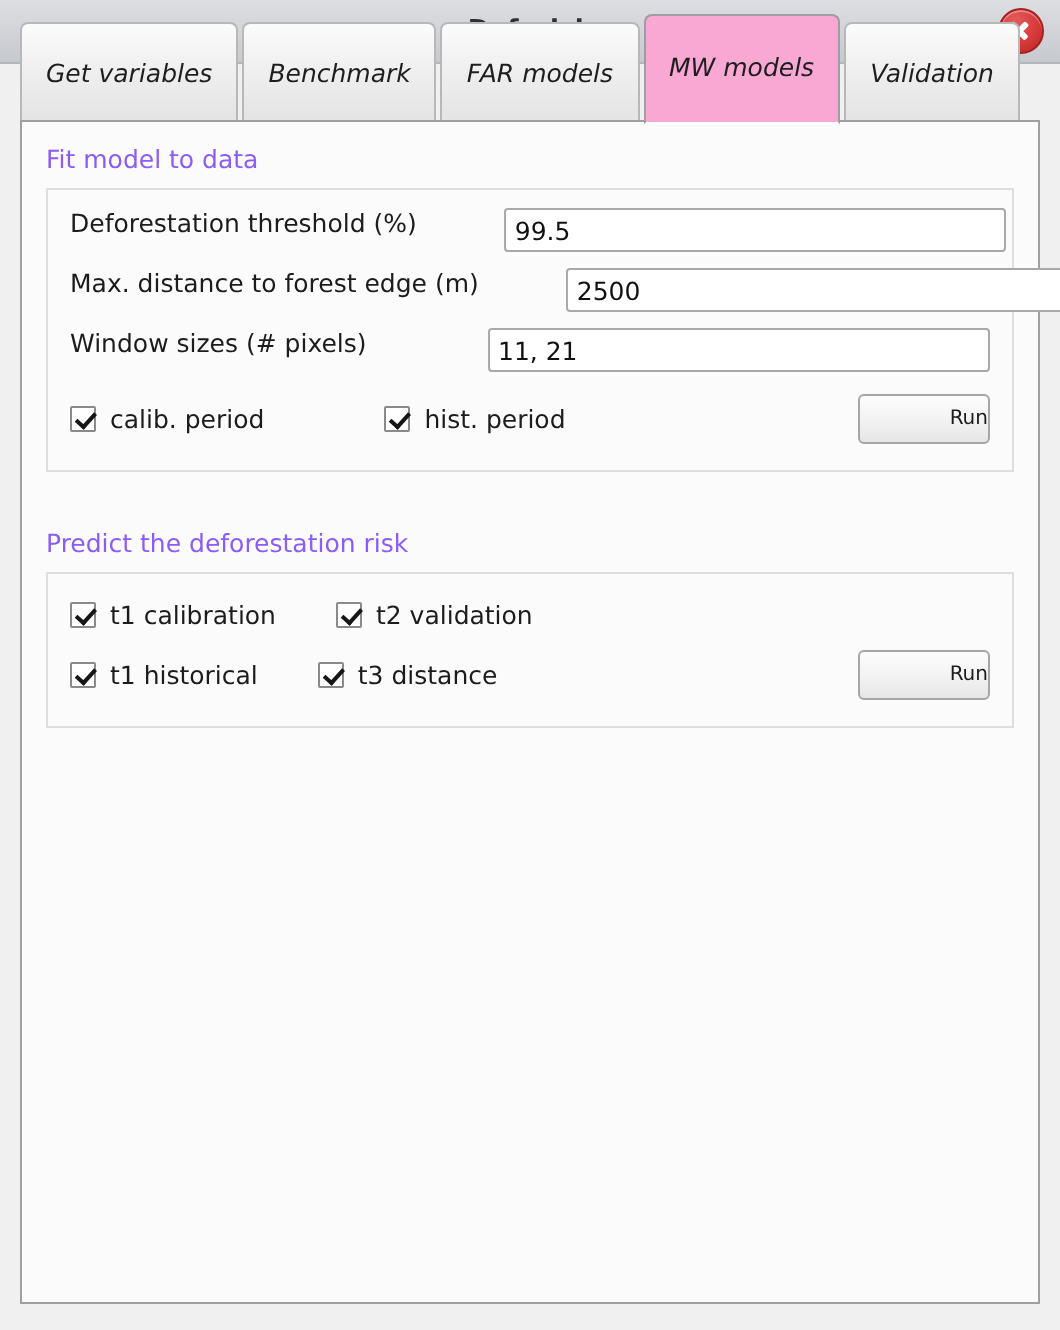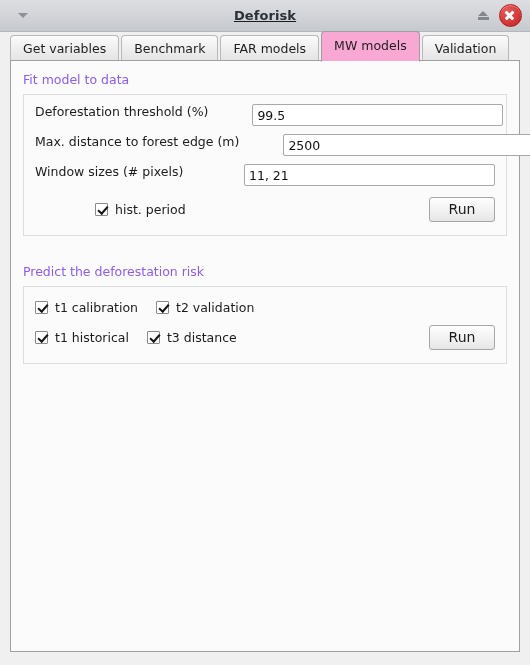--- a/index.html
+++ b/index.html
@@ -107,32 +107,33 @@
     position: relative;
     height: 29px;
     padding-left: 10px;
     display: flex;
     align-items: flex-end;
     background: #f0f0f0;
   }
   .tab {
     height: 26px;
     line-height: 25px;
-    padding: 0 12px;
+    padding: 12px 12px;
     margin-right: 2px;
     font-size: 12.5px;
     color: #1e1e1e;
     background: linear-gradient(to bottom, #fbfbfb 0%, #ededed 55%, #e3e3e3 100%);
     border: 1px solid #b8b8b8;
     border-bottom: none;
     border-radius: 4px 4px 0 0;
     cursor: pointer;
     position: relative;
     top: 1px;
     white-space: nowrap;
+    font-style: italic;
   }
   .tab.active {
     background: #f9a8d4;
     height: 29px;
     line-height: 28px;
     top: 1px;
     border-color: #9e9e9e;
     border-bottom: 1px solid #fdfdfd;
     z-index: 3;
   }
@@ -232,27 +233,28 @@
   }
   .btn-run {
     position: absolute;
     right: 11px;
     width: 66px;
     height: 25px;
     background: linear-gradient(to bottom, #fdfdfd 0%, #f3f3f3 50%, #e6e6e6 100%);
     border: 1px solid #a6a6a6;
     border-radius: 3px;
     font-family: "DejaVu Sans", "Liberation Sans", sans-serif;
-    font-size: 14px;
+    font-size: 10px;
     color: #1c1c1c;
     cursor: pointer;
     padding: 0;
-  }
-
-  .col2 { margin-left: 18px; }
+    text-align: right;
+  }
+
+  .col2 { margin-left: 30px; }
   .col2-wide { margin-left: 60px; }
   .gap-bottom { height: 11px; }
   .spacer-sections { height: 17px; }
 </style>
 </head>
 <body>
 
 <div class="titlebar">
   <div class="tb-left-menu">
     <span class="tri-down"></span>
@@ -290,20 +292,24 @@
       <span class="field-label">Max. distance to forest edge (m)</span>
       <input class="text-input input-wide" type="text" value="2500" style="">
     </div>
 
     <div class="form-row">
       <span class="field-label">Window sizes (# pixels)</span>
       <input class="text-input input-wide" type="text" value="11, 21" style="">
     </div>
 
     <div class="check-row">
+      <div class="checkitem">
+        <span class="cbox checked"></span>
+        <span class="cb-label">calib. period</span>
+      </div>
       <div class="checkitem col2-wide">
         <span class="cbox checked"></span>
         <span class="cb-label">hist. period</span>
       </div>
       <button class="btn-run">Run</button>
     </div>
 
     <div class="gap-bottom"></div>
   </div>
 

